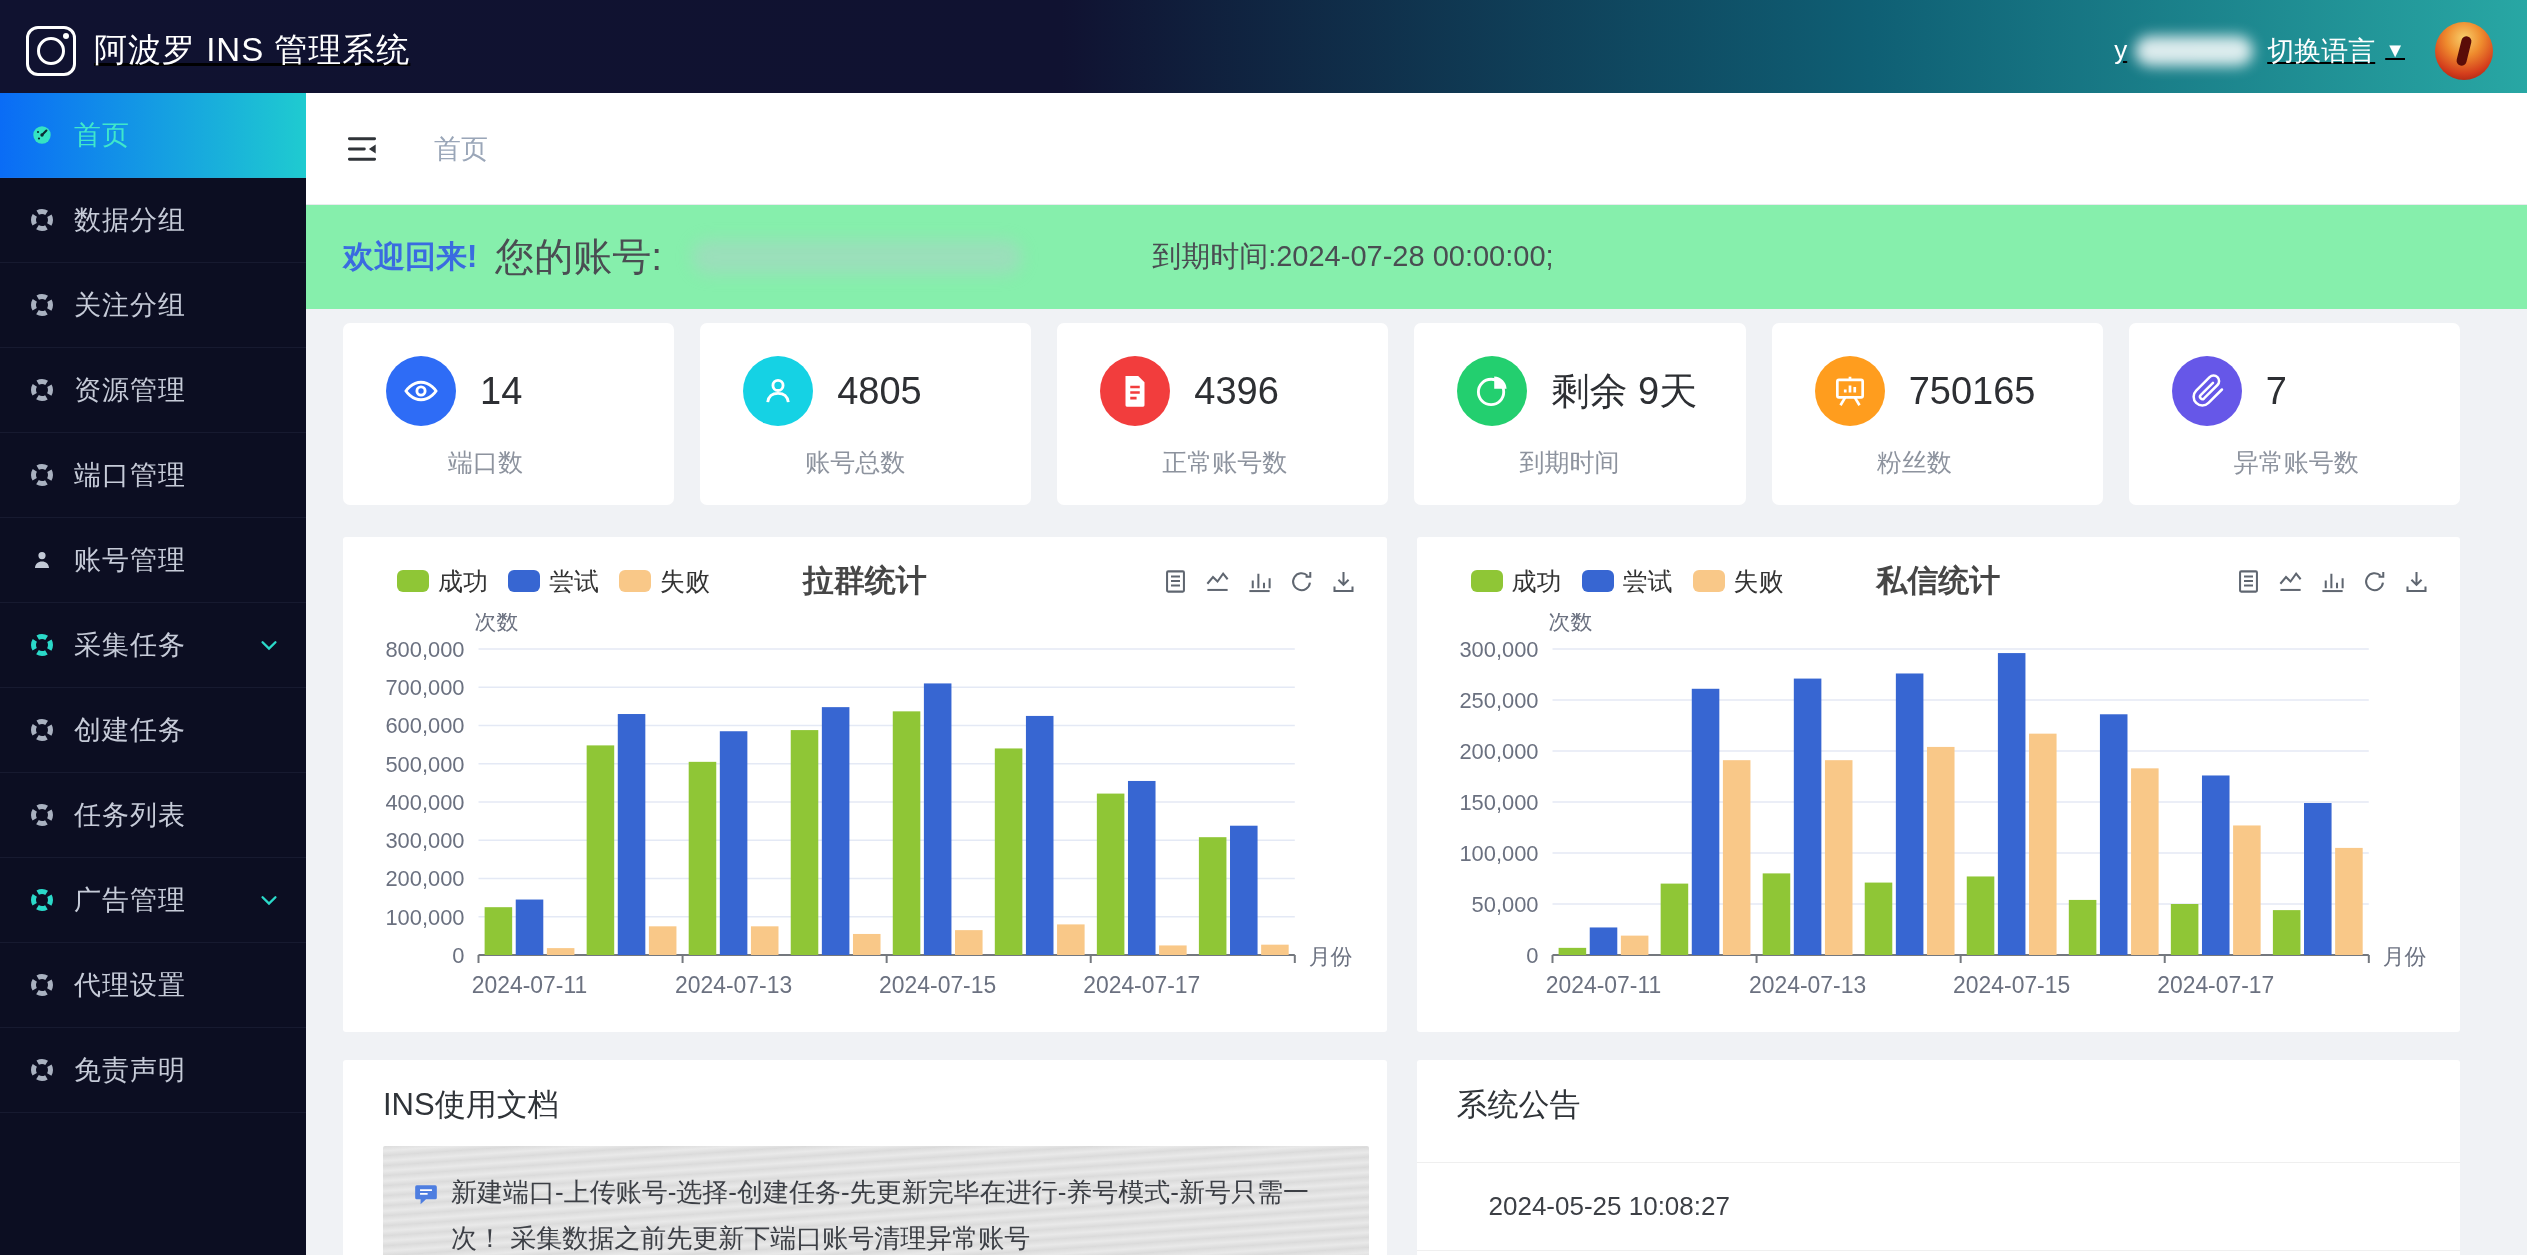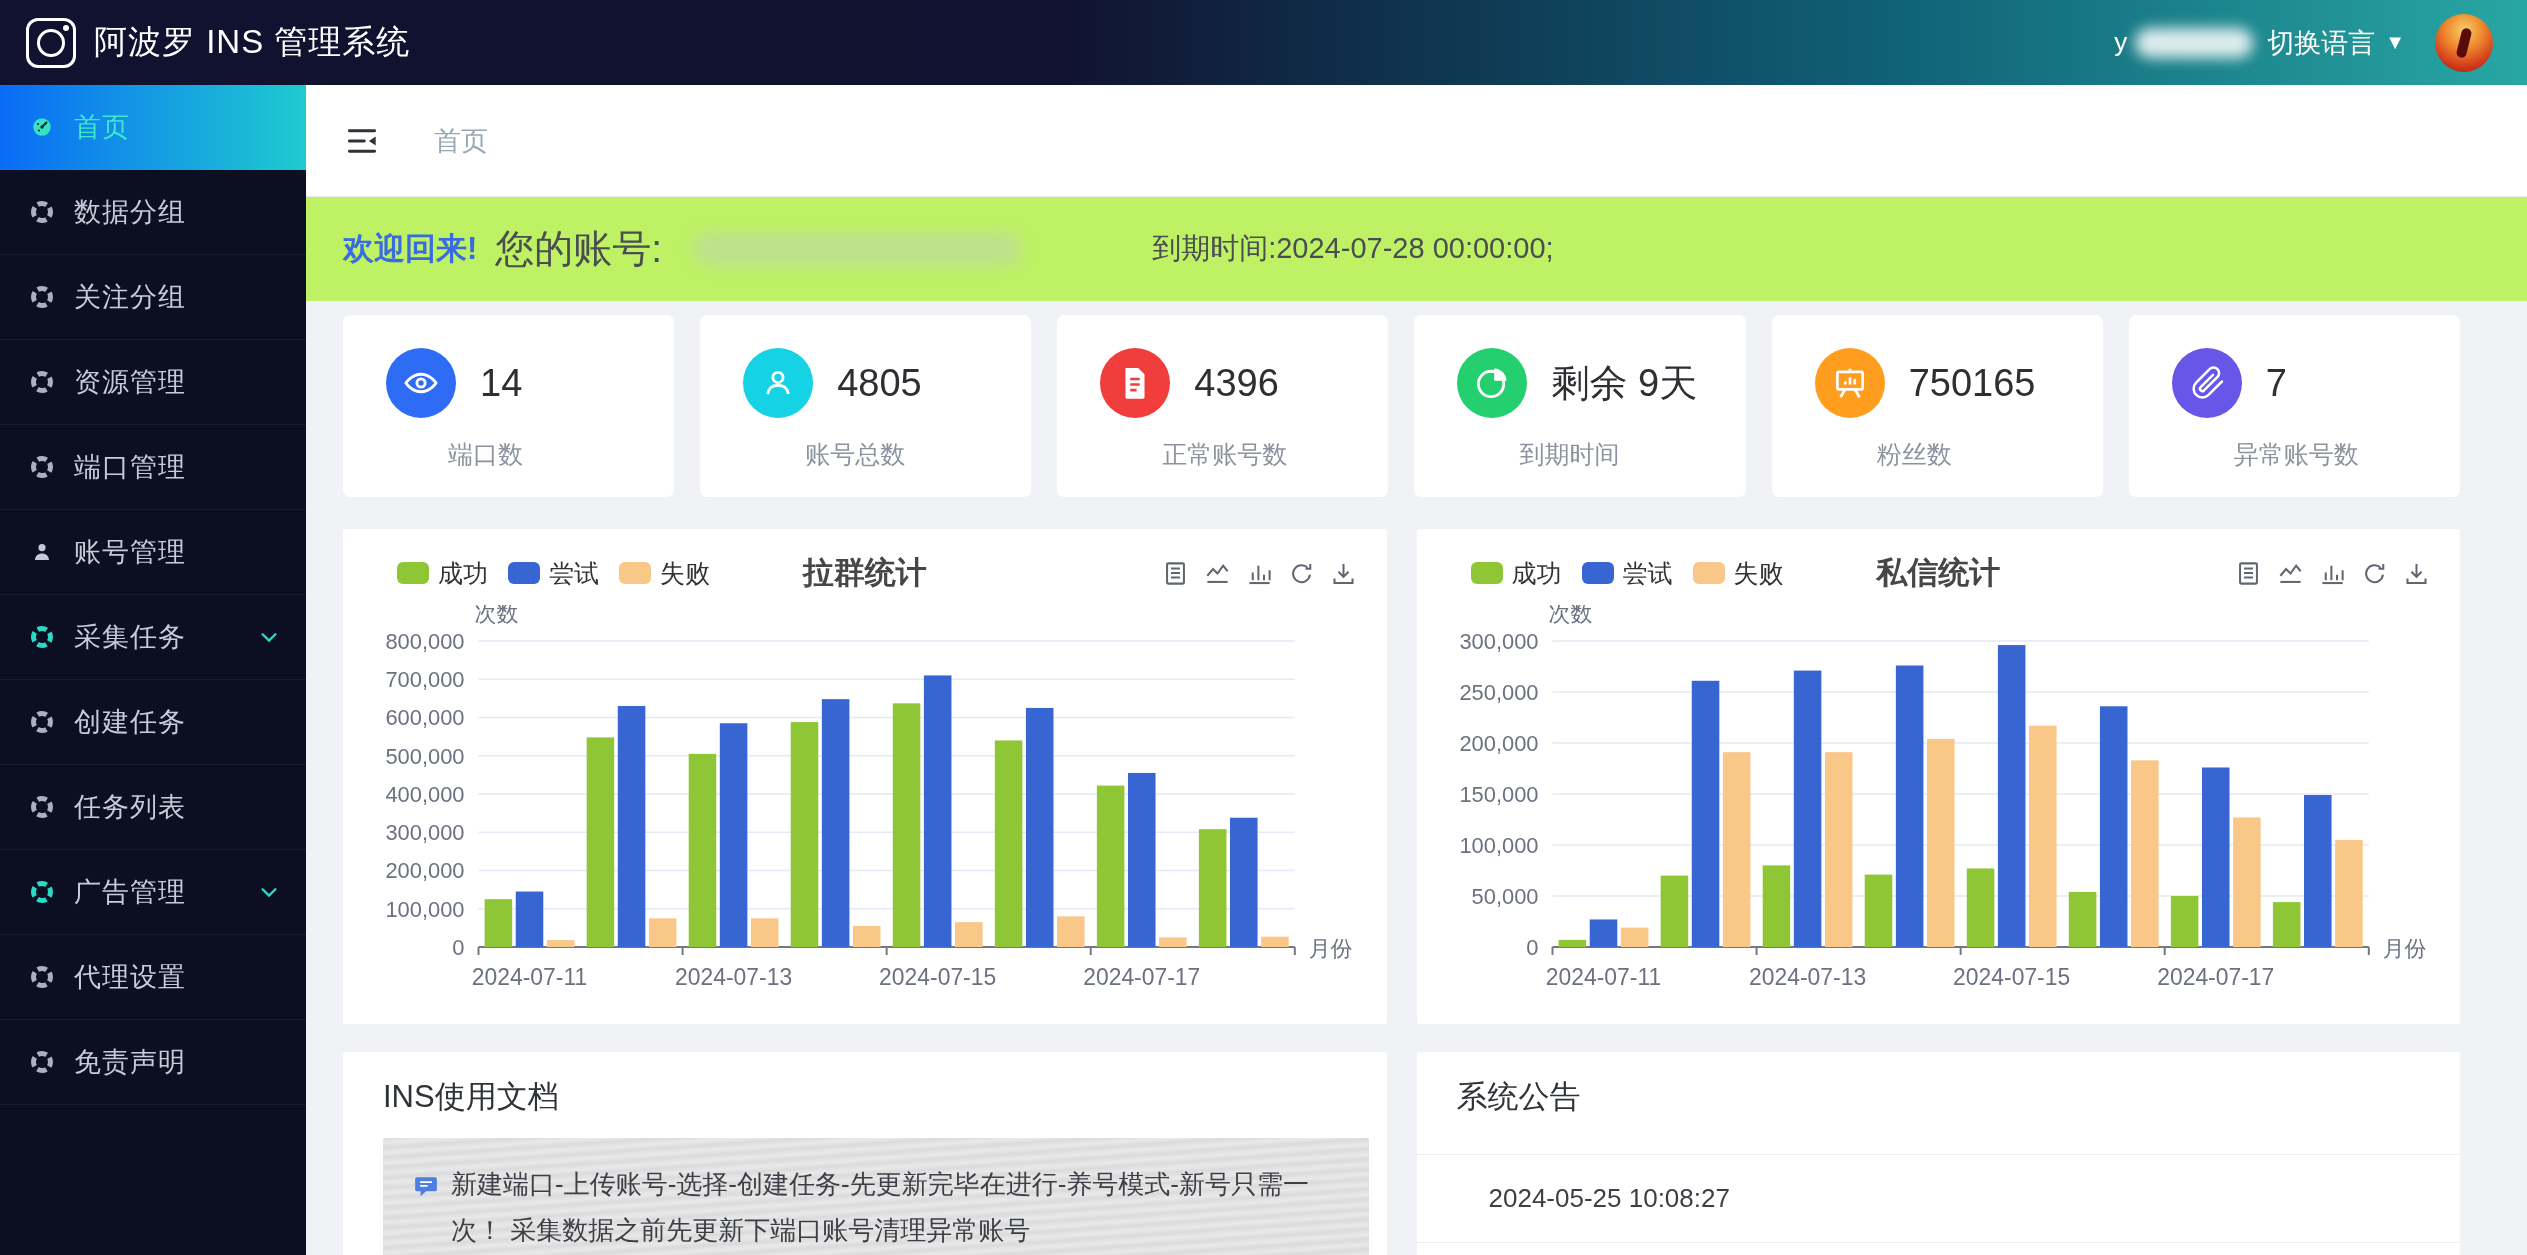--- a/index.html
+++ b/index.html
@@ -2,21 +2,21 @@
 <html><head>
 <meta charset="utf-8">
 <style>
   html,body{margin:0;padding:0;width:2527px;height:1255px;overflow:hidden;
     font-family:"Liberation Sans","DejaVu Sans",sans-serif;background:#f0f2f5;}
   .app{width:2527px;height:1255px;display:flex;flex-direction:column;}
 
   
   .hdr{height:85px;flex:0 0 85px;display:flex;align-items:center;justify-content:space-between;
     background:linear-gradient(90deg,#101230 0%,#101231 42%,#0f5f74 74%,#28a7a4 100%);
-    padding:0 34px 0 26px;}
+    padding:8px 34px 0 26px;text-decoration:underline;}
   .logo-wrap{display:flex;align-items:center;gap:18px;}
   .ig-logo{width:44px;height:44px;border:3px solid #fff;border-radius:12px;position:relative;display:inline-block;}
   .ig-circle{position:absolute;inset:8px;border:3px solid #fff;border-radius:50%;}
   .ig-dot{position:absolute;top:4px;right:4px;width:6px;height:6px;background:#fff;border-radius:50%;}
   .app-title{color:#fff;font-size:33px;font-weight:500;letter-spacing:1px;}
   .hdr-right{display:flex;align-items:center;gap:14px;}
   .hdr-user{color:#fff;font-size:26px;font-weight:500;}
   .hdr-blur{width:118px;height:30px;border-radius:15px;background:rgba(255,255,255,.85);filter:blur(7px);margin-left:-6px;}
   .lang{color:#fff;font-size:27px;cursor:pointer;}
   .lang-caret{color:#fff;font-size:20px;margin-left:-4px;}
@@ -42,21 +42,21 @@
   .s-ico svg,.s-chev svg{width:100%;height:100%;display:block;}
 
   
   .main{flex:1;display:flex;flex-direction:column;background:#f0f2f5;min-width:0;}
   .crumb-bar{height:111px;flex:0 0 111px;background:#fff;display:flex;align-items:center;
     padding-left:40px;border-bottom:1px solid #e9ebee;}
   .collapse-ico{width:32px;height:30px;color:#2f3338;cursor:pointer;}
   .collapse-ico svg{width:100%;height:100%;}
   .crumb-txt{margin-left:56px;font-size:27px;color:#9aa6b8;cursor:pointer;}
 
-  .welcome{height:104px;flex:0 0 104px;background:#bef264;display:flex;align-items:center;padding-left:37px;}
+  .welcome{height:104px;flex:0 0 104px;background:#86efac;display:flex;align-items:center;padding-left:37px;}
   .w-greet{color:#3a6be0;font-size:31px;font-weight:bold;}
   .w-acc{color:#4a4d52;font-size:39px;margin-left:18px;}
   .w-blur{width:330px;height:34px;margin-left:30px;border-radius:17px;
     background:rgba(190,196,210,.38);filter:blur(8px);}
   .w-exp{color:#4a4d52;font-size:29px;margin-left:130px;}
 
   .content{padding:14px 67px 0 37px;flex:1;min-height:0;}
 
   
   .stats-row{display:grid;grid-template-columns:repeat(6,1fr);gap:26px;}

